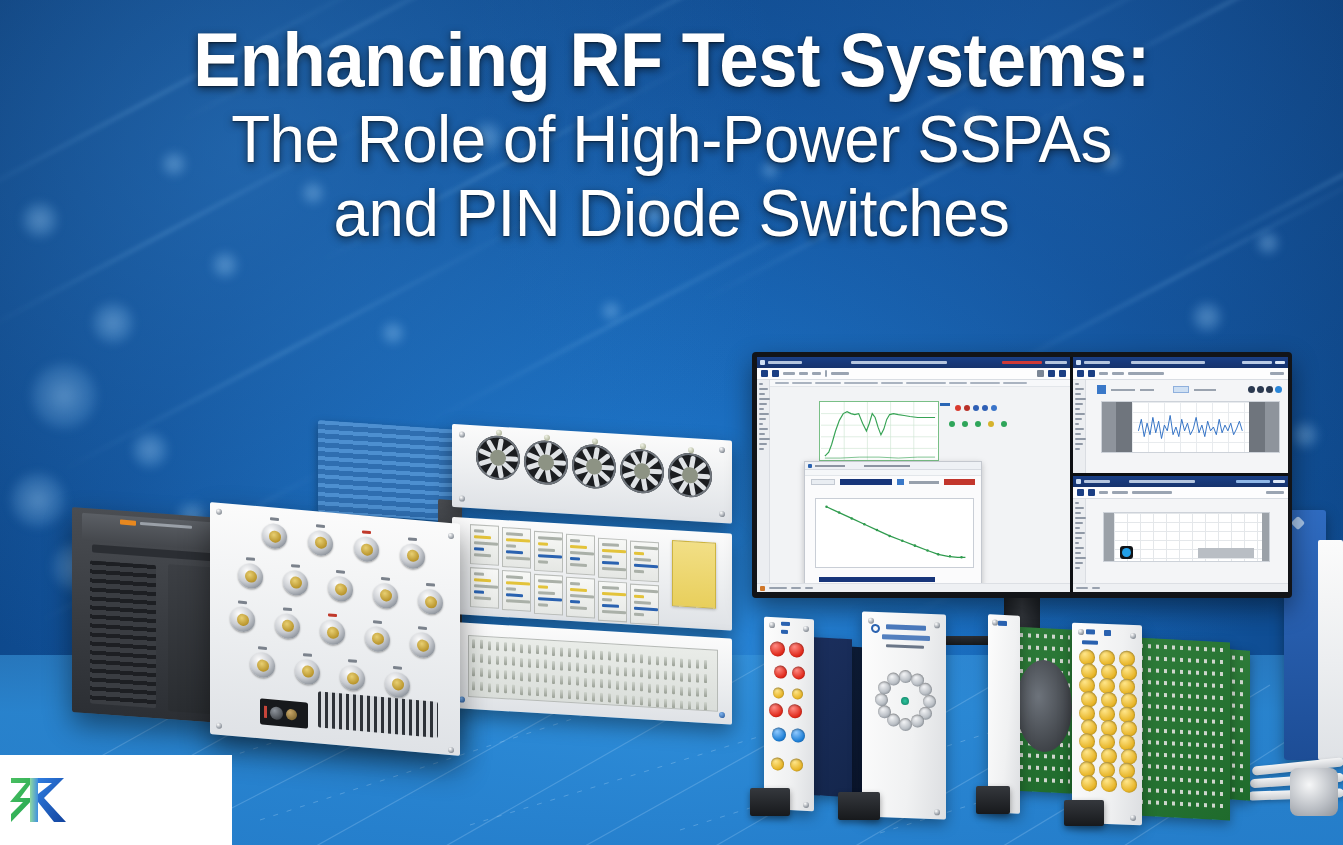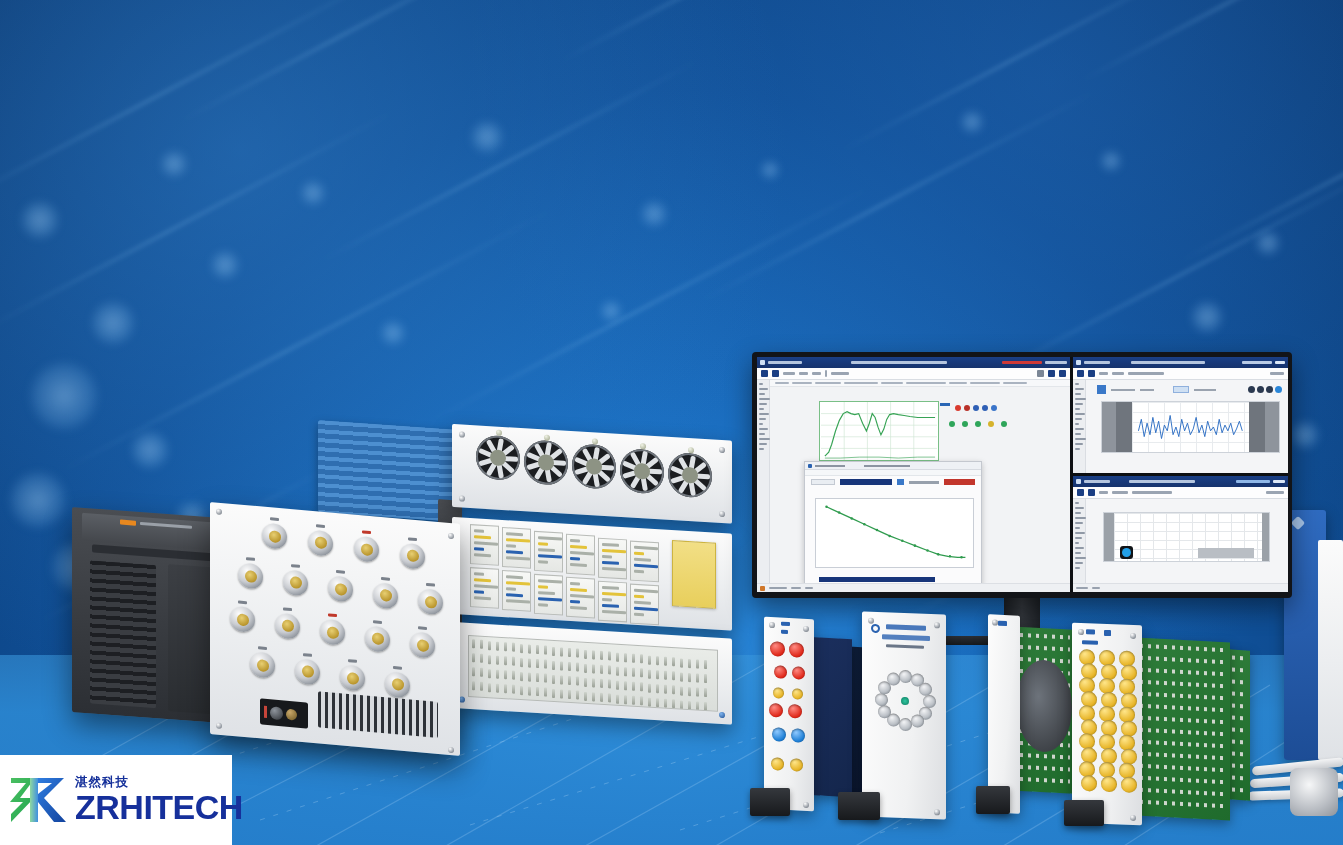--- a/index.html
+++ b/index.html
@@ -159,20 +159,25 @@
     </g>
     <g stroke="#d5edff" stroke-width="1" opacity=".5" stroke-dasharray="5 9" fill="none">
       <path d="M80 150 L420 40"></path>
         <path d="M260 165 L600 55"></path>
         <path d="M470 170 L830 60"></path>
       <path d="M680 175 L1030 65"></path>
         <path d="M880 178 L1230 70"></path>
     </g>
   </svg>
 
+  <div class="title-wrap">
+    <div class="t-line t1">Enhancing RF Test Systems:</div>
+    <div class="t-line t2">The Role of High-Power SSPAs</div>
+    <div class="t-line t3">and PIN Diode Switches</div>
+  </div>
 
   <div class="stand-neck"></div>
   <div class="stand-base"></div>
 
   <div class="monitor">
     <div class="screen">
 
       <div class="scr-left">
         <div class="win-title">
           <span class="wt-dot"></span>
@@ -944,19 +949,15 @@
           <linearGradient id="gm" x1="0" y1="0" x2="1" y2="0">
             <stop offset="0%" stop-color="#8fd9a0"></stop>
               <stop offset="100%" stop-color="#3f8fe0"></stop>
           </linearGradient>
         </defs>
         <polygon points="3,6 27,6 12,26 26,26 3,50 3,42 15,30 2,30 18,11 3,11" fill="url(#gz)"></polygon>
         <polygon points="22,6 30,6 30,50 22,50" fill="url(#gm)"></polygon>
         <polygon points="30,6 44,6 56,6 36,26 58,50 46,50 30,30 30,22 44,11 30,11" fill="url(#gr)"></polygon>
       </svg>
     </div>
-    <div class="logo-text">
-      <span class="logo-cn">湛然科技</span>
-      <span class="logo-en">ZRHITECH</span>
-    </div>
   </div>
 
 </div>
 
 </body></html>

